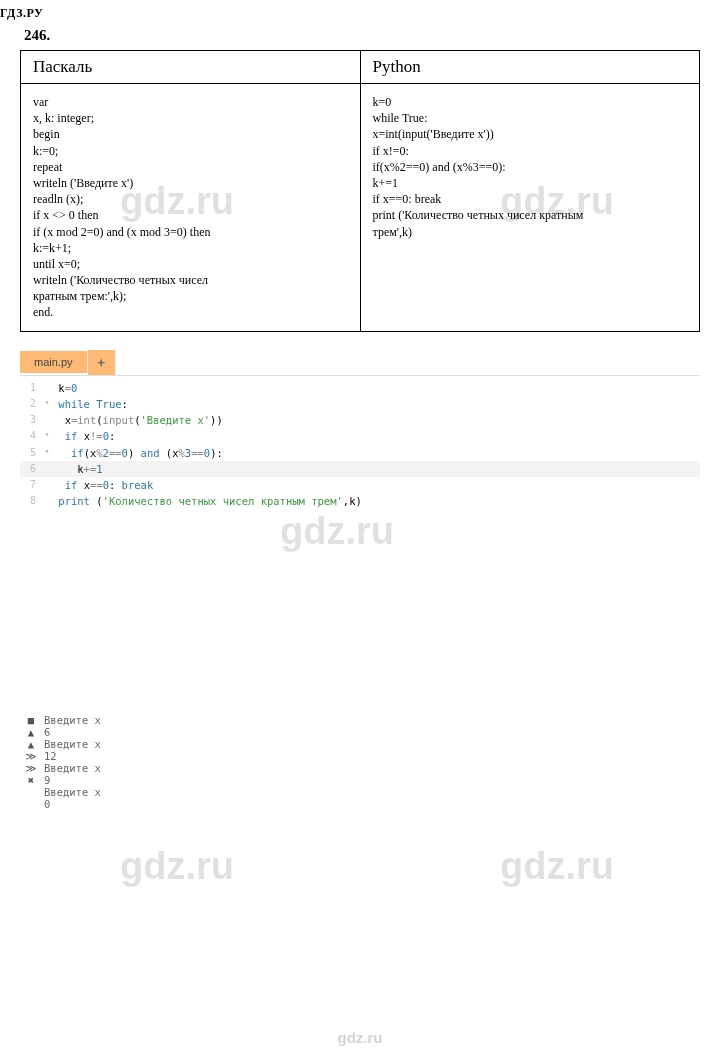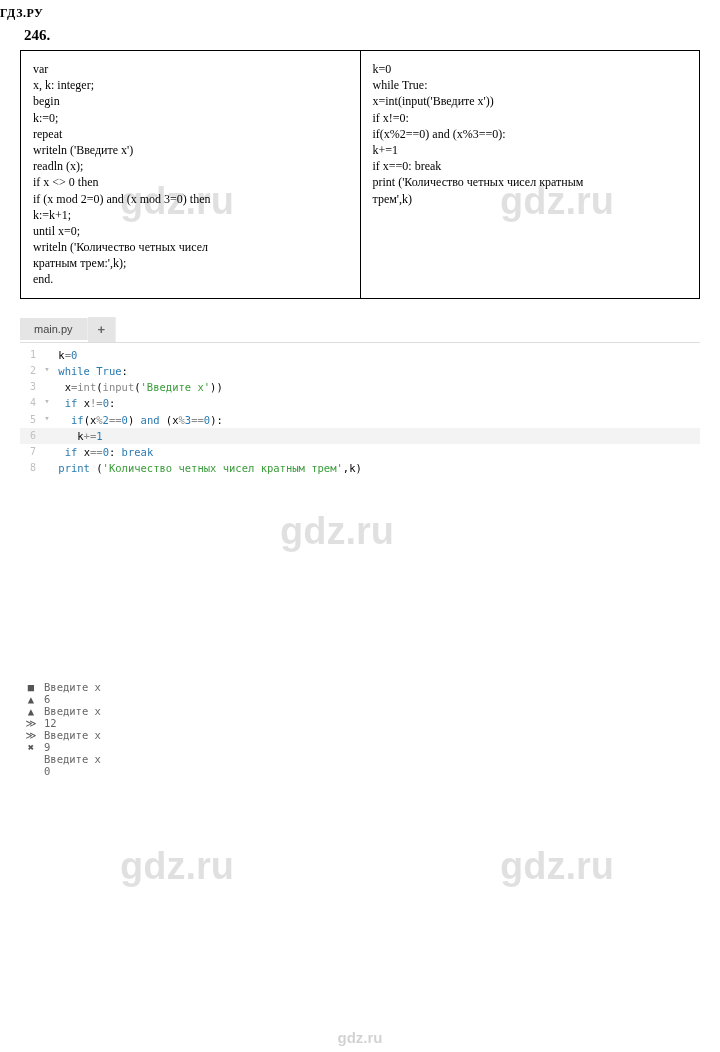--- a/index.html
+++ b/index.html
@@ -62,21 +62,21 @@
   .tabs {
     display: flex;
     align-items: center;
     border-bottom: 1px solid #ddd;
     font-size: 11px;
     color: #666;
   }
   .tab {
     padding: 5px 14px;
     border-right: 1px solid #eee;
-    background: #e5e5e5;
+    background: #fdba74;
   }
   .tab.active { color: #444; }
   .tab.plus { padding: 5px 10px; font-size: 13px; font-weight: bold; }
   .code-lines {
     font-family: Consolas, monospace;
     font-size: 10.5px;
     line-height: 1.55;
     padding: 4px 0 2px 0;
   }
   .code-line { display: flex; }
@@ -151,20 +151,24 @@
   }
 </style>
 </head>
 <body>
 
 <div class="header-title">ГДЗ.РУ</div>
 <div class="exercise-num">246.</div>
 
 <table class="code-table">
   <tbody>
+      <tr class="hdr">
+    <td>Паскаль</td>
+    <td>Python</td>
+  </tr>
   <tr>
     <td style="width:50%;">
       <div class="code-block">var
 x, k: integer;
 begin
 k:=0;
 repeat
 writeln ('Введите x')
 readln (x);
 if x &lt;&gt; 0 then

